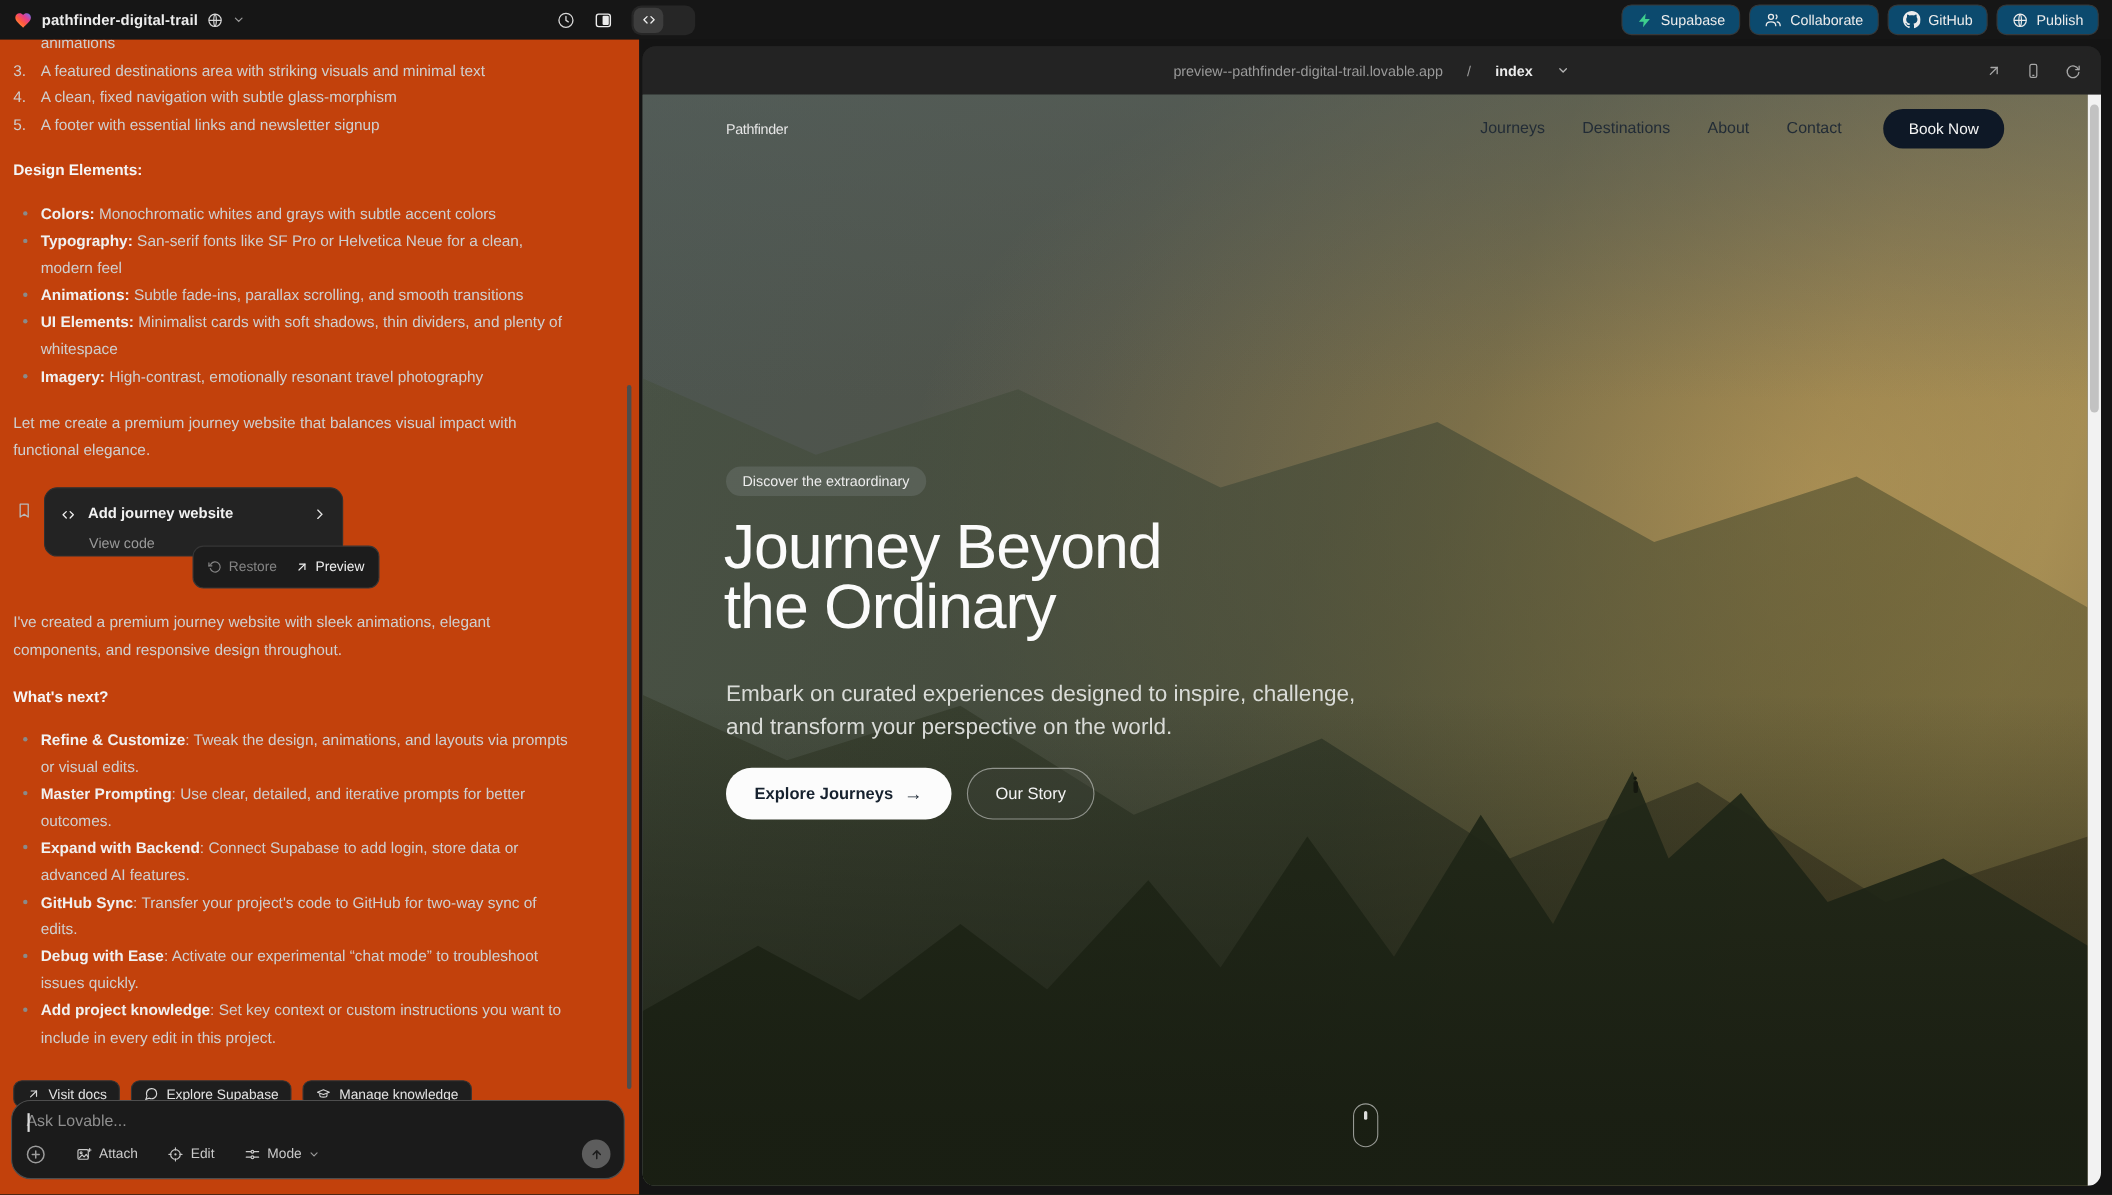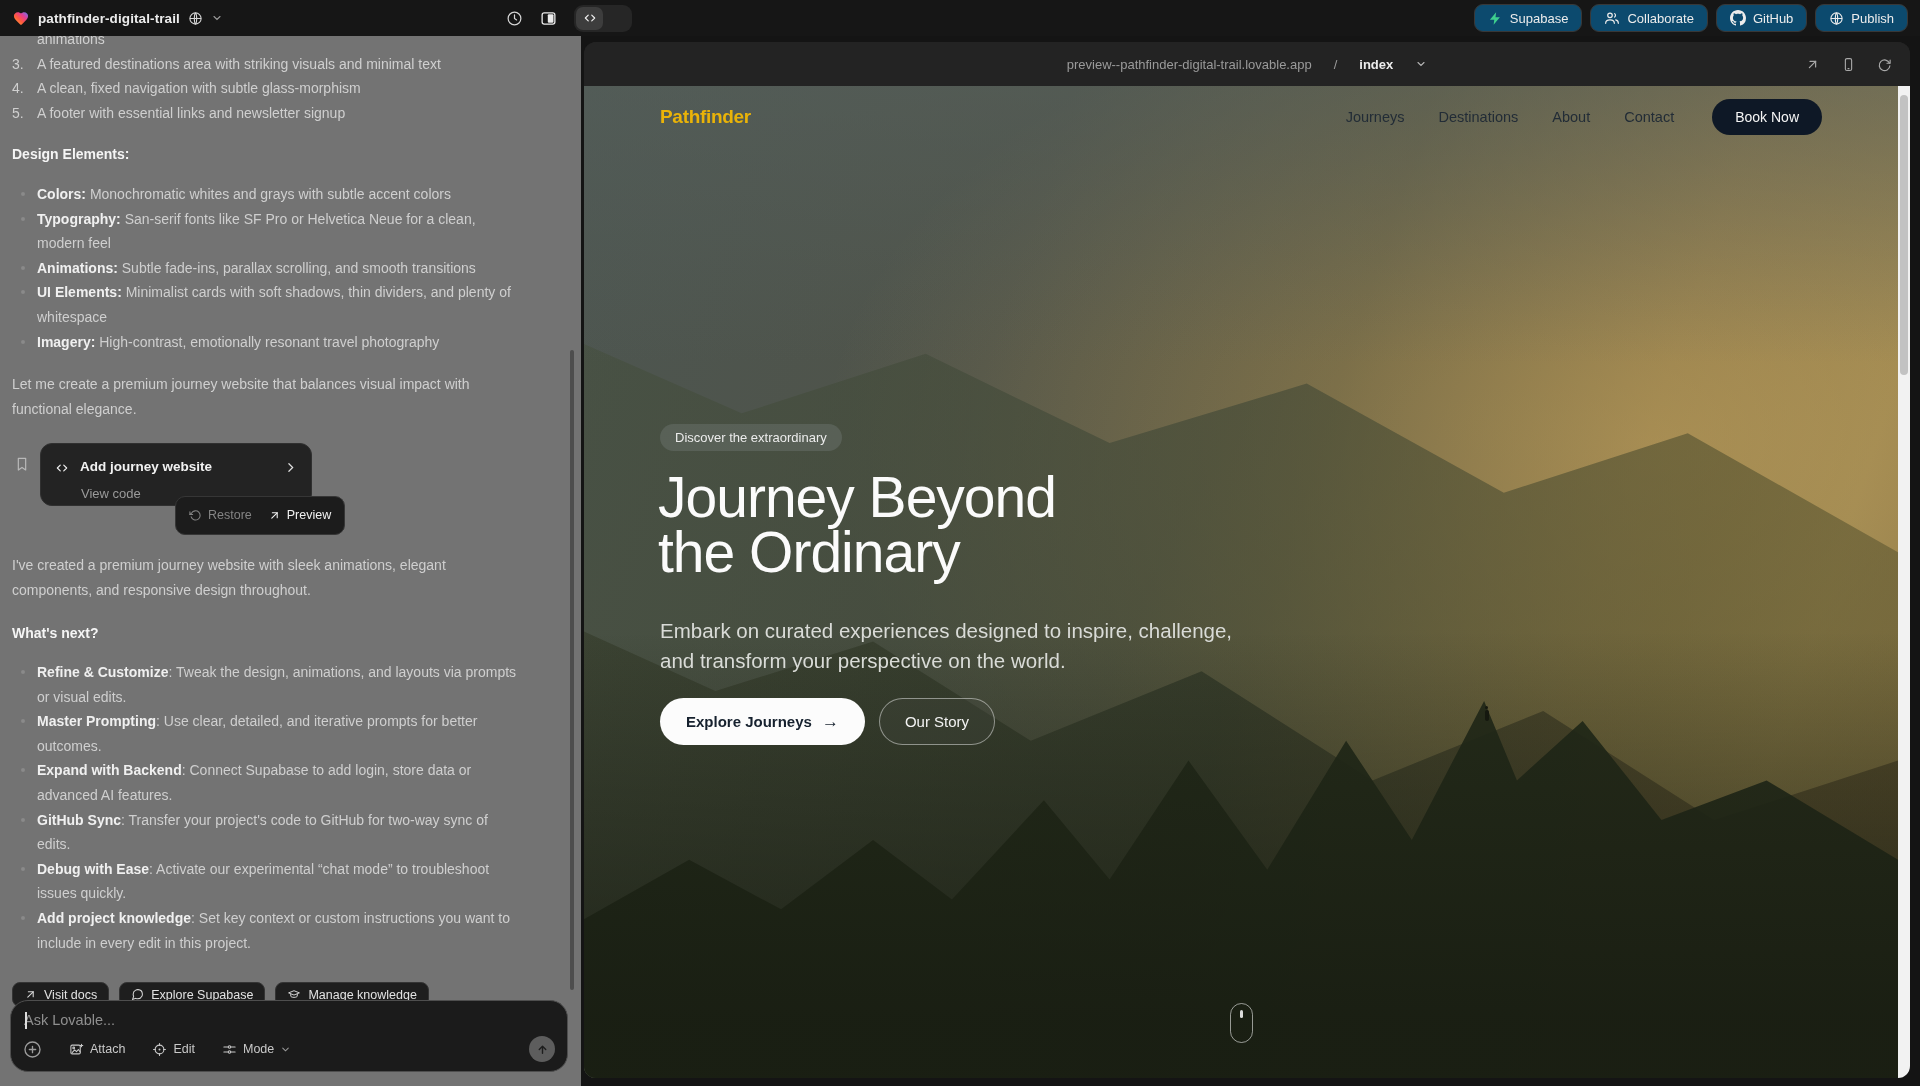--- a/index.html
+++ b/index.html
@@ -13,21 +13,21 @@
   .proj-name { color:#ececec; font-size:13.5px; font-weight:600; letter-spacing:.1px; }
   .tb-mid { position:absolute; left:506px; top:0; height:36px; display:flex; align-items:center; gap:17px; }
   .icon-btn { background:none; border:none; cursor:pointer; padding:0; color:#cfcfcf; }
   .code-toggle { width:58px; height:27px; background:#262626; border-radius:9px; display:flex; align-items:center; padding:2px; }
   .ct-seg { width:27px; height:23px; border-radius:7px; display:flex; align-items:center; justify-content:center; }
   .ct-active { background:#3d3d3d; }
   .tb-right { margin-left:auto; display:flex; align-items:center; gap:8px; }
   .tb-btn { height:28px; padding:0 13px; display:flex; align-items:center; gap:7px; background:#0c4a6e; border:1px solid #383838; border-radius:9px; color:#ececec; font-size:13px; cursor:pointer; font-family:inherit; }
 
   
-  .chat { position:absolute; top:36px; left:0; width:581px; bottom:0; background:#737373; overflow:hidden; }
+  .chat { position:absolute; top:36px; left:0; width:581px; bottom:0; background:#c2410c; overflow:hidden; }
   .chat-content { position:absolute; left:12px; top:0; width:535px; font-size:14px; line-height:24.6px; color:#cfcfcf; }
   .clipped-line { padding-left:25px; margin-top:-9px; }
   .olist { margin-bottom:17px; width:505px; }
   .oli { display:flex; }
   .onum { width:25px; flex:0 0 25px; color:#cfcfcf; }
   .chat-h { color:#f5f5f5; font-weight:700; margin:0 0 15px; }
   .blist { list-style:none; width:505px; margin-bottom:18px; }
   .blist li { position:relative; padding-left:25px; }
   .blist li::before { content:""; position:absolute; left:9px; top:10px; width:4px; height:4px; border-radius:50%; background:#8a8a8a; }
   .bl { font-weight:700; color:#f0f0f0; }
@@ -71,21 +71,21 @@
   .bg-base { background:linear-gradient(108deg,#4d5651 0%,#4f5349 30%,#5e5a41 52%,#877549 72%,#93804e 86%,#7b6940 100%); }
   .bg-vert { background:linear-gradient(to bottom, rgba(86,96,92,.55) 0%, rgba(86,96,92,0) 28%, rgba(40,46,34,0) 55%, rgba(22,26,16,.72) 94%); }
   .ridge-a { clip-path:polygon(0 26%,12% 33%,26% 27%,40% 36%,55% 30%,70% 41%,84% 35%,100% 47%,100% 100%,0 100%); background:linear-gradient(115deg,#46503f,#3f4736 45%,#55522f 75%,#6d6236 100%); opacity:.62; }
   .ridge-b { clip-path:polygon(0 55%,10% 61%,22% 56%,34% 66%,47% 59%,60% 70%,73% 63%,86% 74%,100% 68%,100% 100%,0 100%); background:linear-gradient(100deg,#39402f,#2f3626 50%,#473f25 85%); opacity:.78; }
   .rocks { clip-path:polygon(0 84%,8% 78%,15% 83%,22% 76%,28% 82%,35% 72%,40% 80%,46% 68%,52% 79%,58% 66%,63% 76%,68.5% 62%,71% 70%,76% 64%,82% 74%,90% 70%,100% 78%,100% 100%,0 100%); background:#222919; opacity:.92; }
   .glow { background:radial-gradient(ellipse at 82% 36%, rgba(206,170,95,.45), rgba(206,170,95,0) 55%); }
   .person { position:absolute; left:68.55%; top:62.9%; width:4px; height:11px; background:#15180f; border-radius:2px; }
   .person::before { content:""; position:absolute; left:.5px; top:-4px; width:3px; height:3px; border-radius:50%; background:#15180f; }
 
   .site-nav { position:absolute; top:0; left:0; right:0; height:62px; padding:0 76px; display:flex; align-items:center; }
-  .site-logo { font-size:19px; font-weight:700; color:#eab308; letter-spacing:-.3px; cursor:pointer; }
+  .site-logo { font-size:13px; font-weight:400; color:#e5e5e5; letter-spacing:-.3px; cursor:pointer; }
   .nav-links { margin-left:auto; display:flex; align-items:center; gap:34px; font-size:14.5px; color:#222c36;justify-content:space-between; }
   .nav-links span { cursor:pointer; }
   .cta-btn { margin-left:38px; height:36px; padding:0 23px; border:none; border-radius:999px; background:#0e1826; color:#f5f5f5; font-size:14px; font-family:inherit; cursor:pointer; }
 
   .hero-badge { position:absolute; left:76px; top:338px; padding:6px 15px; border-radius:999px; background:rgba(105,113,108,.5); color:#ececec; font-size:13px; }
   .hero-h1 { position:absolute; left:74px; top:384px; font-size:57px; line-height:55px; font-weight:400; letter-spacing:-1px; color:#fbfbfb; }
   .hero-sub { position:absolute; left:76px; top:530px; width:600px; font-size:20.5px; line-height:30px; color:#d9dbd7; }
   .hero-btns { position:absolute; left:76px; top:612px; display:flex; gap:14px; }
   .btn-primary { height:47px; padding:0 26px; border:none; border-radius:999px; background:#fcfcfc; color:#16212e; font-size:15px; font-weight:700; display:flex; align-items:center; gap:10px; cursor:pointer; font-family:inherit; }
   .btn-primary .arr { font-weight:400; font-size:17px; }

